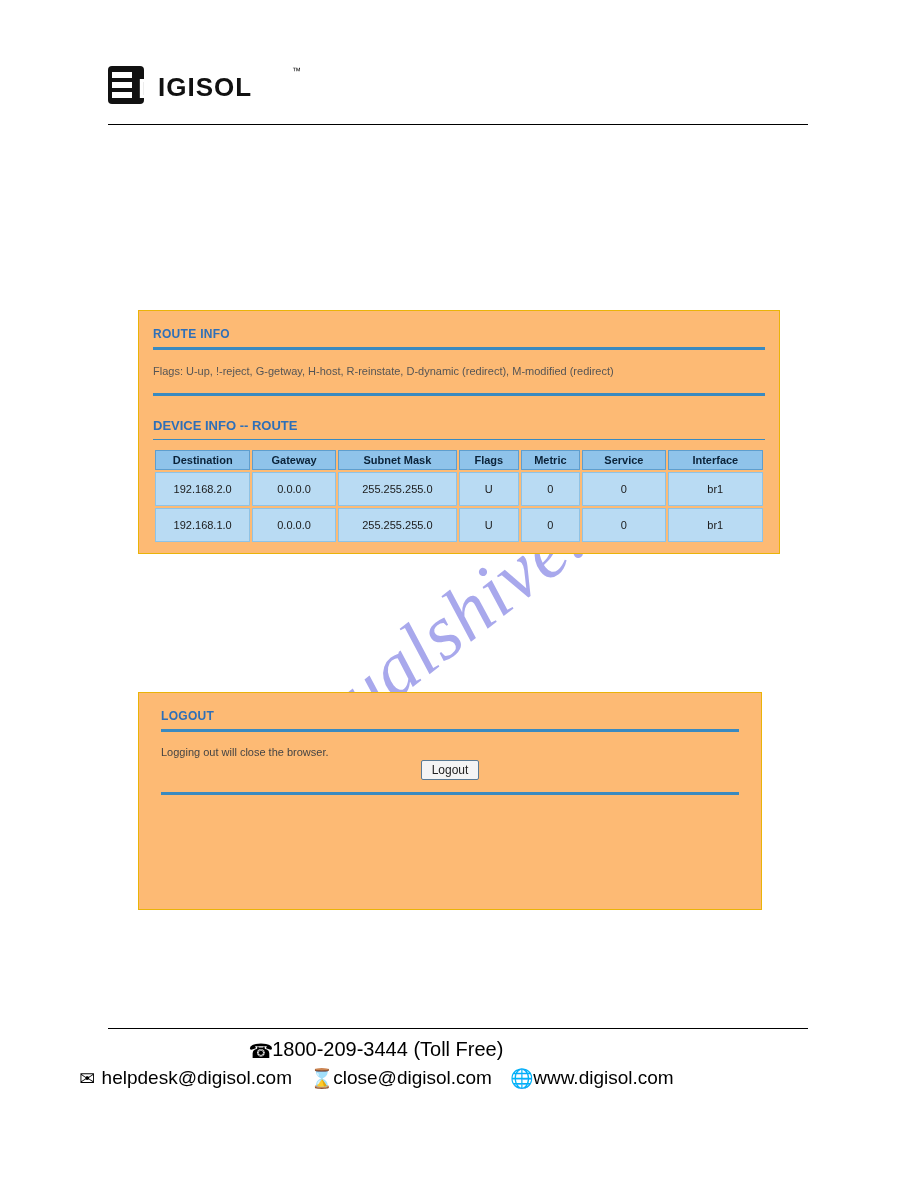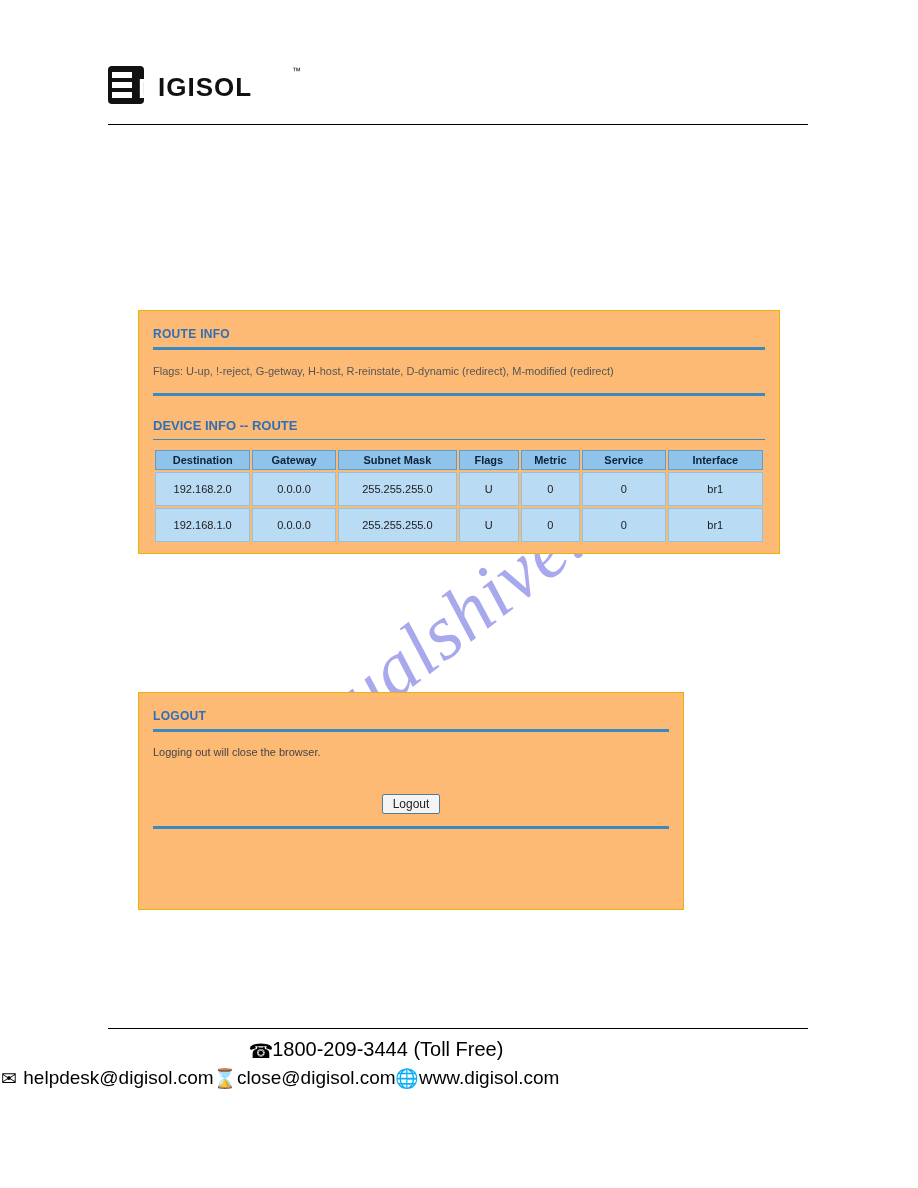--- a/index.html
+++ b/index.html
@@ -55,23 +55,23 @@
   .panel-route {
     left: 138px;
     top: 310px;
     width: 642px;
     height: 244px;
     padding: 16px 14px;
   }
   .panel-logout {
     left: 138px;
     top: 692px;
-    width: 546px;
+    width: 624px;
     height: 218px;
-    padding: 16px 14px;
+    padding: 16px 22px;
   }
   .panel-title {
     font-size: 12px;
     font-weight: bold;
     color: #2e6fb8;
     letter-spacing: 0.3px;
     margin-bottom: 6px;
   }
   .thick-rule {
     border-top: 3px solid #3a8ac0;
@@ -114,21 +114,21 @@
     font-size: 11px;
     color: #1a1a1a;
     padding: 10px 4px;
     border: 1px solid #8ec3e6;
     text-align: center;
   }
   
   .logout-text {
     font-size: 11px;
     color: #444;
-    margin-bottom: 36px;
+    margin-bottom: 2px;
   }
   .logout-btn-row {
     text-align: center;
     margin-bottom: 12px;
   }
   button.logout {
     font-size: 12px;
     padding: 2px 10px;
     background: #f4f4f4;
     border: 1px solid #5a7a94;
@@ -154,21 +154,22 @@
   }
   .footer-line1 {
     font-size: 20px;
     color: #000;
     margin-bottom: 4px;
   }
   .footer-line2 {
     font-size: 19px;
     color: #000;
     display: flex;
-    gap: 0;
+    gap: 18px;
+    justify-content: center;
     align-items: center;
   }
   .ficon {
     display: inline-block;
     width: 18px;
     text-align: center;
     vertical-align: middle;
   }
 </style>
 </head>

